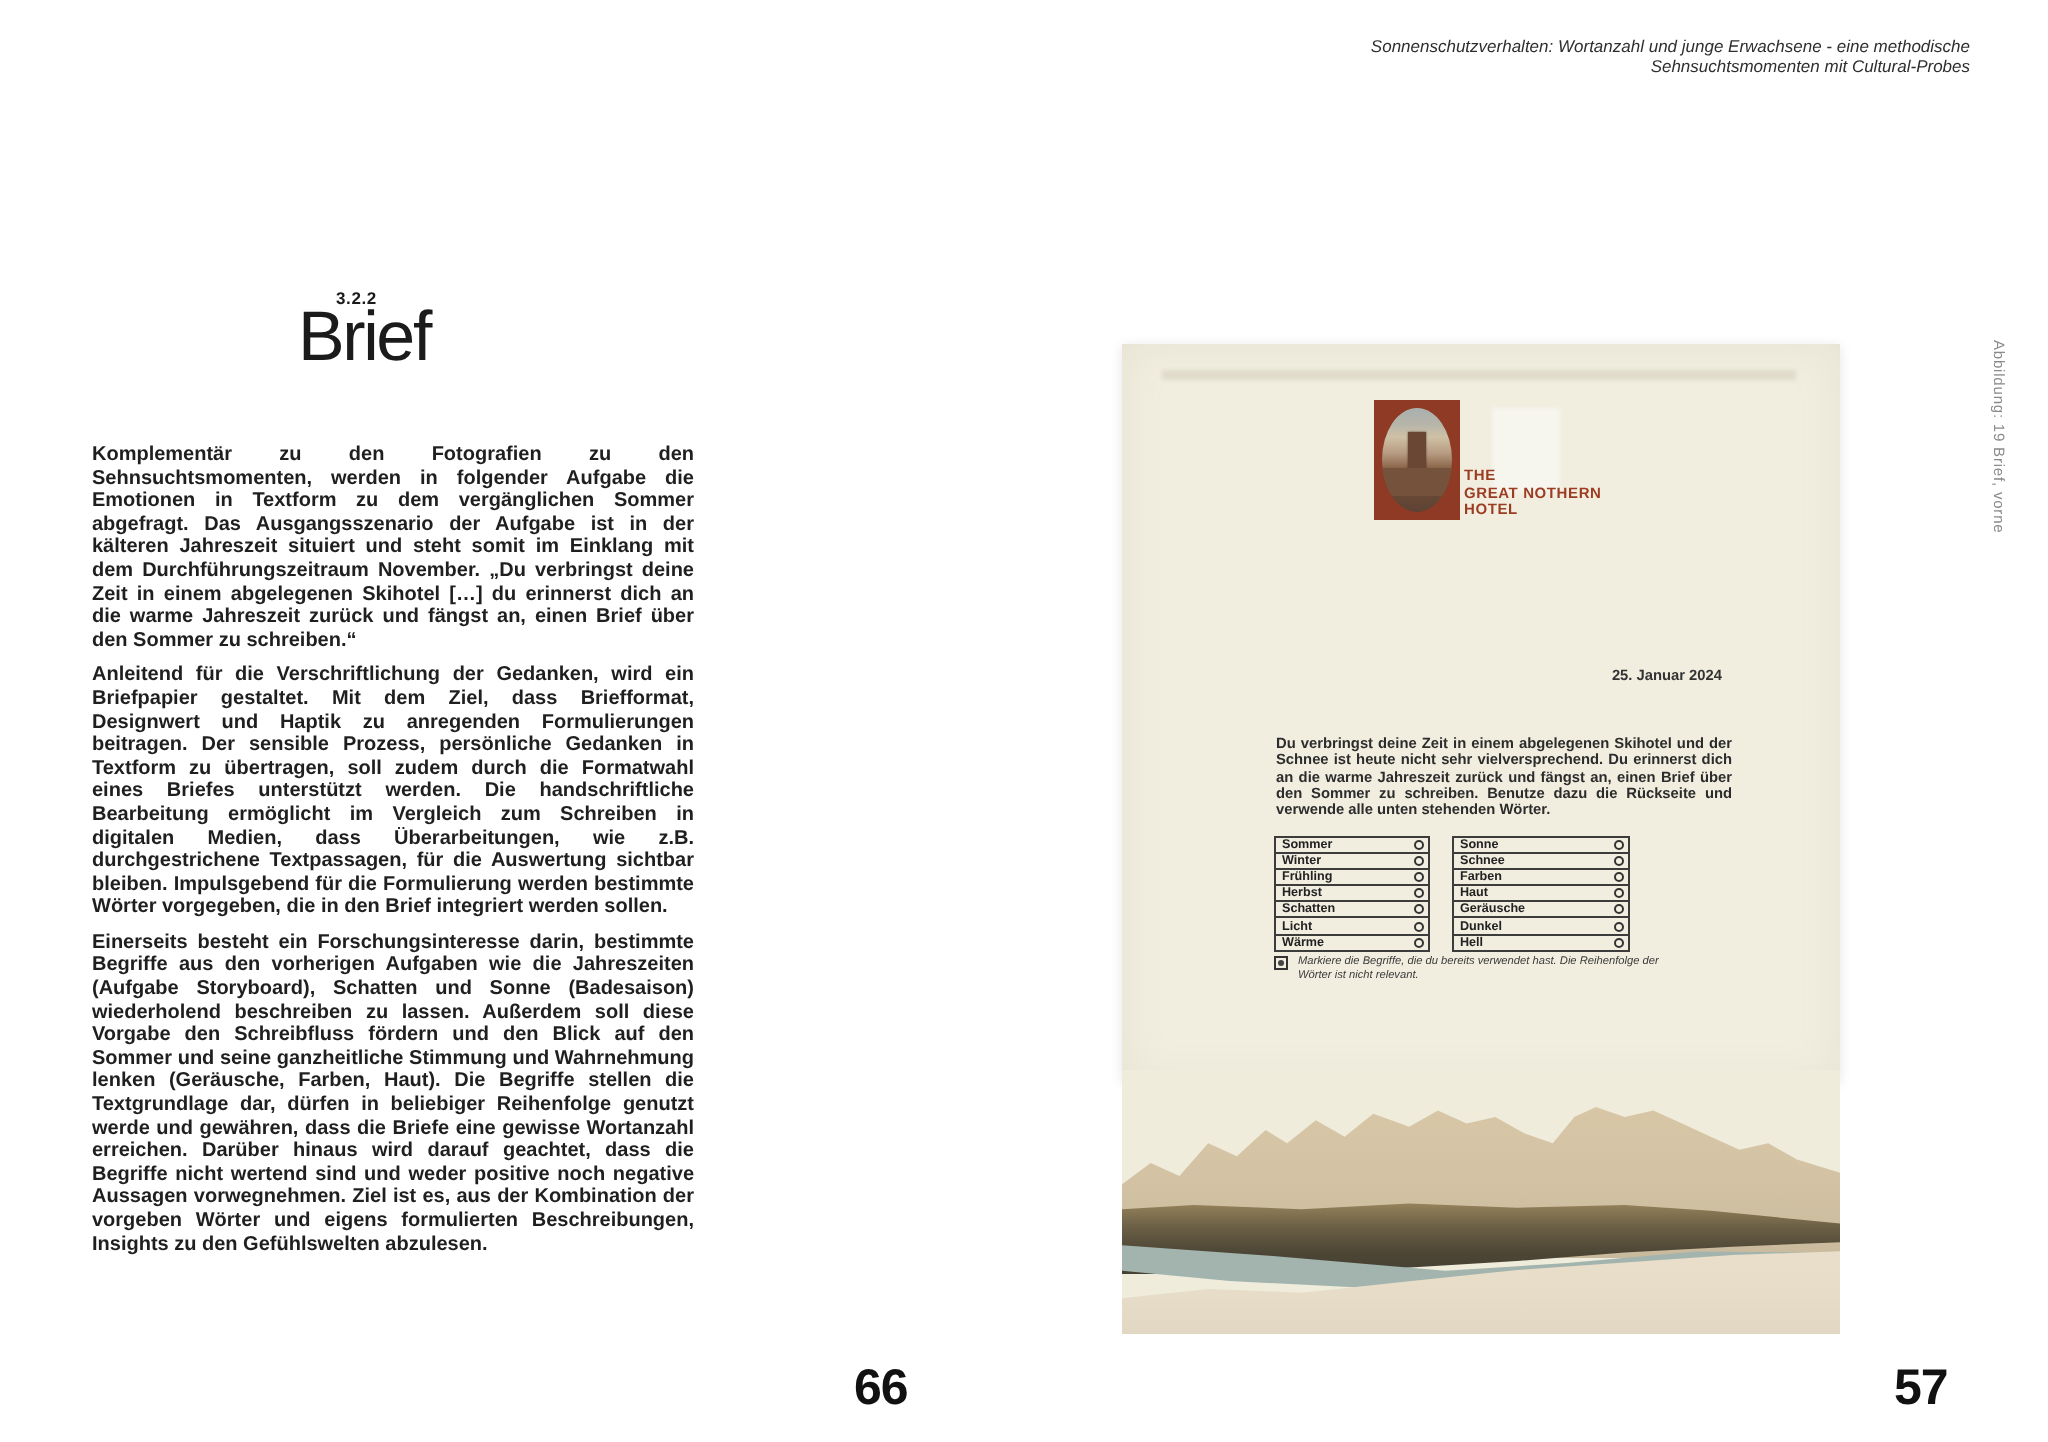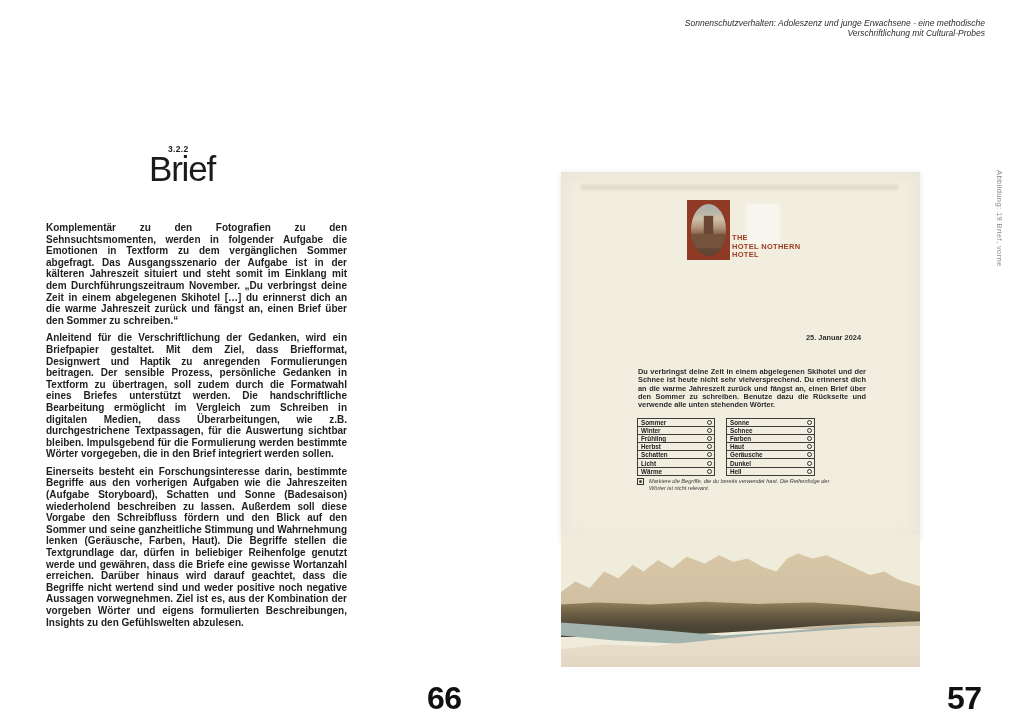--- a/index.html
+++ b/index.html
@@ -13,21 +13,21 @@
   
   #section-heading { position: absolute; left: 149px; top: 145px; }
   #section-number { display: block; margin-left: 19px; font-size: 8.5px; font-weight: bold;
     letter-spacing: 0.3px; line-height: 8px; }
   #section-title { display: block; font-size: 35px; font-weight: normal; letter-spacing: -1.2px;
     line-height: 32px; text-align: right; }
   #body-col { position: absolute; left: 46px; top: 222px; width: 301px;
     font-size: 10px; line-height: 11.6px; text-align: justify; color: #1f1f1f; }
   #body-col p { margin-bottom: 6px; font-weight: bold; }
 
-  .page-number { position: absolute; top: 680px; font-size: 32px; font-weight: bold;
+  .page-number { position: absolute; top: 680px; font-size: 25px; font-weight: bold;
     letter-spacing: -0.5px; color: #111; }
   #page-num-left { left: 427px; }
   #page-num-right { left: 947px; }
 
   
   #letter { position: absolute; left: 561px; top: 172px; width: 359px; height: 369px;
     background: #f1eee0; box-shadow: 0 1px 6px rgba(0,0,0,0.10), inset 0 0 22px rgba(160,150,120,0.12); }
   .ghost-band { position: absolute; left: 20px; right: 22px; top: 13px; height: 5px;
     background: rgba(125,112,88,0.14); filter: blur(1px); }
   .ghost-patch { position: absolute; left: 185px; top: 32px; width: 34px; height: 42px;
@@ -85,22 +85,22 @@
     clip-path: polygon(0 62%,12% 52%,25% 56%,40% 44%,55% 32%,70% 24%,85% 16%,100% 12%,100% 100%,0 100%); }
 
   
   #fig-caption { position: absolute; left: 995px; top: 170px; writing-mode: vertical-rl;
     font-size: 7.5px; letter-spacing: 0.4px; color: #8a8a8a; }
 </style>
 </head>
 <body>
 
 <div id="running-header">
-  <div>Sonnenschutzverhalten: Adoleszenz und junge Erwachsene - eine methodische</div>
-  <div>Verschriftlichung mit Cultural-Probes</div>
+  <div>Sonnenschutzverhalten: Wortanzahl und junge Erwachsene - eine methodische</div>
+  <div>Sehnsuchtsmomenten mit Cultural-Probes</div>
 </div>
 
 <div id="section-heading">
   <span id="section-number">3.2.2</span>
   <span id="section-title">Brief</span>
 </div>
 
 <div id="body-col">
   <p>Komplementär zu den Fotografien zu den Sehnsuchtsmomenten, werden in folgender Aufgabe die Emotionen in Textform zu dem vergänglichen Sommer abgefragt. Das Ausgangsszenario der Aufgabe ist in der kälteren Jahreszeit situiert und steht somit im Einklang mit dem Durchführungszeitraum November. „Du verbringst deine Zeit in einem abgelegenen Skihotel […] du erinnerst dich an die warme Jahreszeit zurück und fängst an, einen Brief über den Sommer zu schreiben.“</p>
   <p>Anleitend für die Verschriftlichung der Gedanken, wird ein Briefpapier gestaltet. Mit dem Ziel, dass Briefformat, Designwert und Haptik zu anregenden Formulierungen beitragen. Der sensible Prozess, persönliche Gedanken in Textform zu übertragen, soll zudem durch die Formatwahl eines Briefes unterstützt werden. Die handschriftliche Bearbeitung ermöglicht im Vergleich zum Schreiben in digitalen Medien, dass Überarbeitungen, wie z.B. durchgestrichene Textpassagen, für die Auswertung sichtbar bleiben. Impulsgebend für die Formulierung werden bestimmte Wörter vorgegeben, die in den Brief integriert werden sollen.</p>
@@ -115,21 +115,21 @@
   <div class="ghost-patch"></div>
 
   <div id="hotel-logo">
     <div id="logo-oval">
       <div id="logo-tower"></div>
       <div id="logo-building"></div>
     </div>
   </div>
   <div id="hotel-wordmark">
     <div>THE</div>
-    <div>HOTEL NOTHERN</div>
+    <div>GREAT NOTHERN</div>
     <div>HOTEL</div>
   </div>
 
   <div id="letter-date">25. Januar 2024</div>
   <div id="letter-body">Du verbringst deine Zeit in einem abgelegenen Skihotel und der Schnee ist heute nicht sehr vielversprechend. Du erinnerst dich an die warme Jahreszeit zurück und fängst an, einen Brief über den Sommer zu schreiben. Benutze dazu die Rückseite und verwende alle unten stehenden Wörter.</div>
 
   <div id="word-table">
     <div class="wcol wcol-left">
       <div class="wrow">
           <span class="wlabel">Sommer</span>

